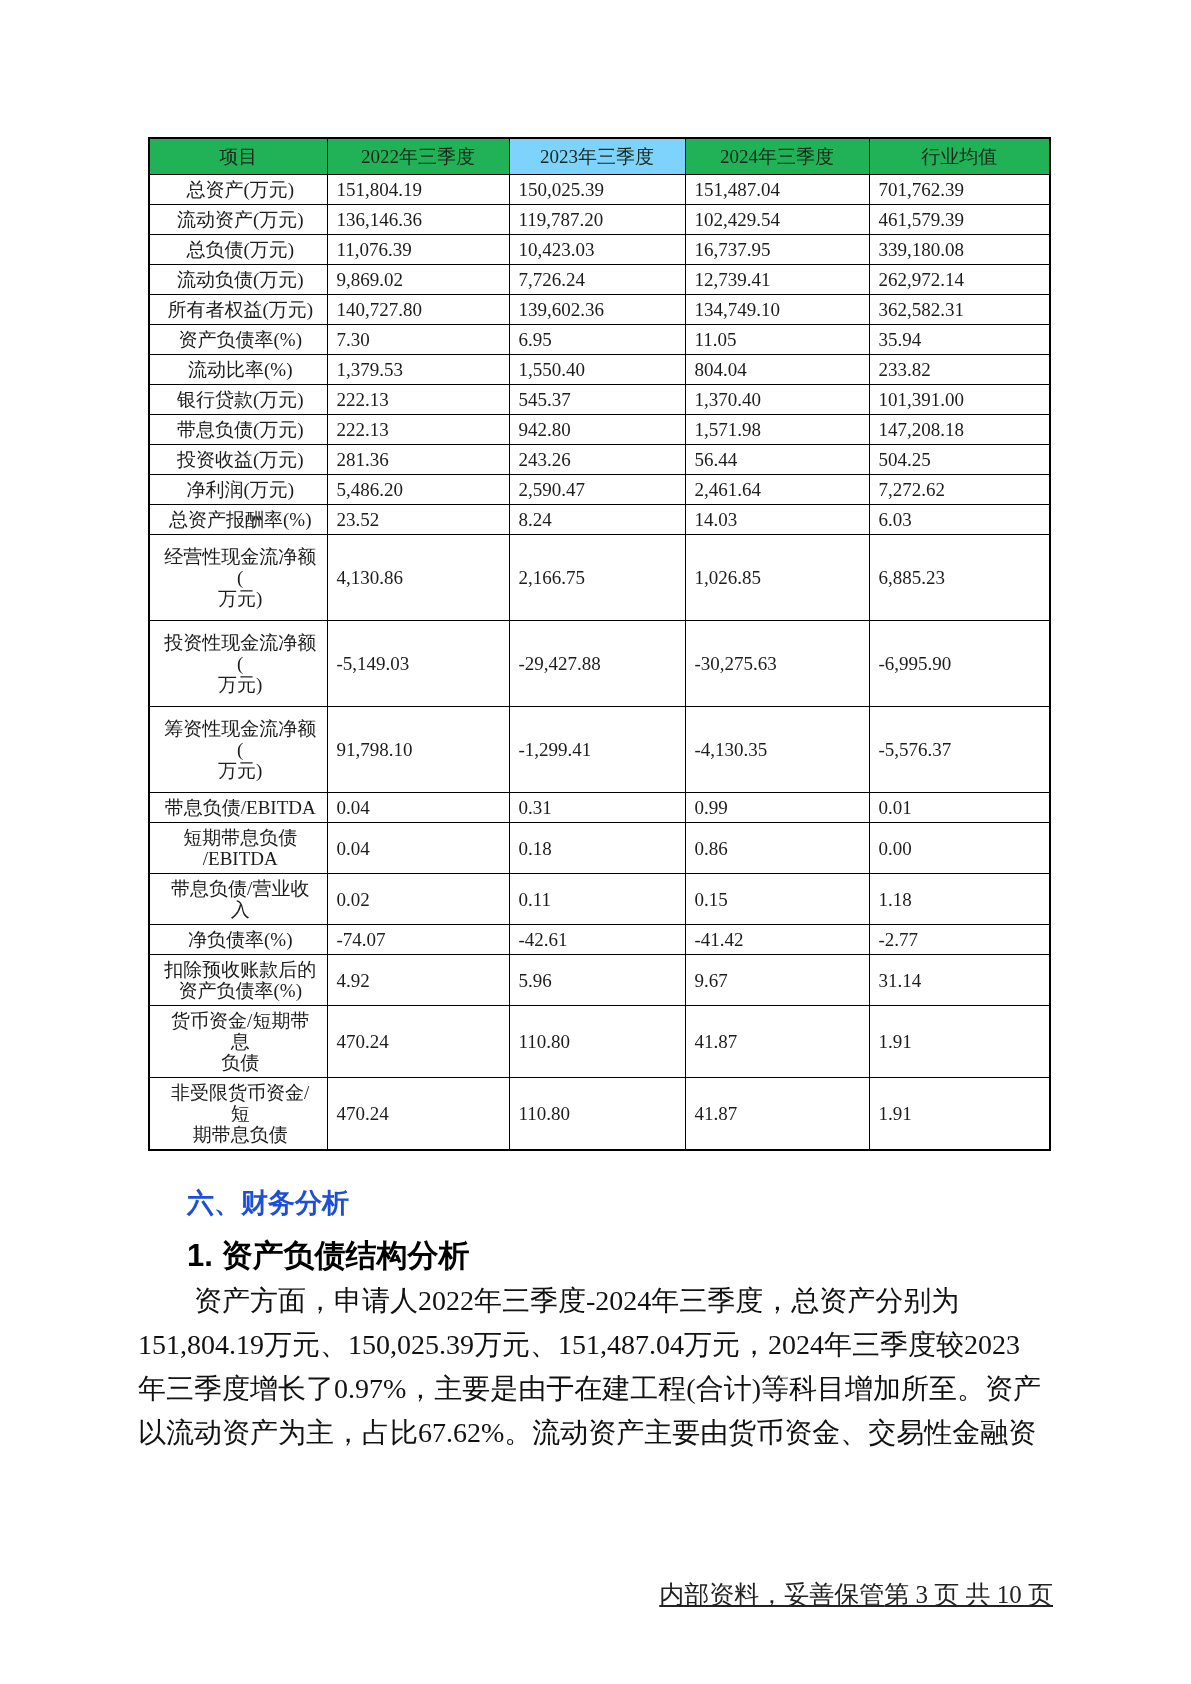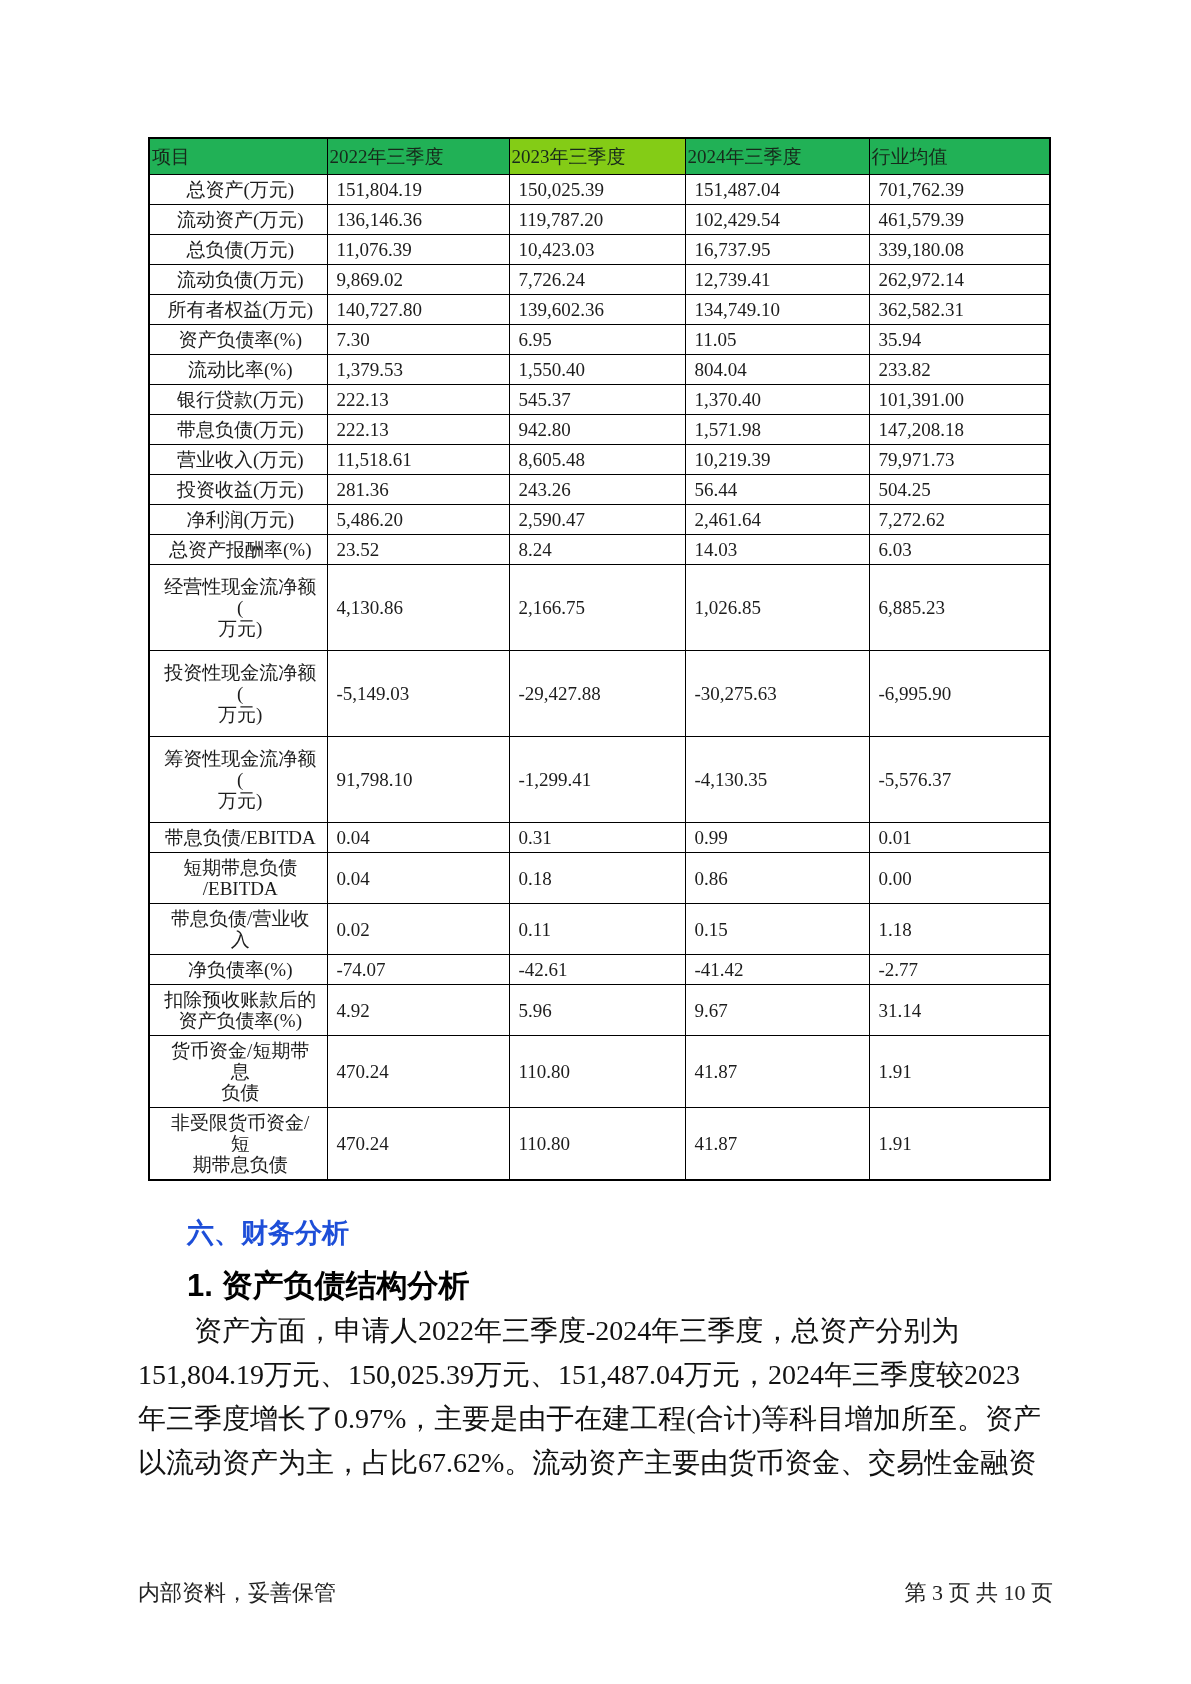--- a/index.html
+++ b/index.html
@@ -16,21 +16,21 @@
   }
   table.fin th, table.fin td{
     border:1px solid #000;
     font-size:19px;line-height:21px;font-weight:normal;
     vertical-align:middle;text-align:left;
     padding:4px 9px;
     white-space:pre-line;
     overflow:hidden;
   }
   table.fin thead th{
-    text-align:left;color:#17291b;
+    text-align:center;color:#17291b;
     line-height:27px;padding:4px 2px;margin-top:6px;
   }
   table.fin td:first-child{padding-left:13px;text-align:center;}
   table.fin tr.xtall td{padding-top:11px;padding-bottom:11px;}
 
   .h1{
     font-family:"Liberation Sans","DejaVu Sans",sans-serif;font-weight:bold;
     font-size:27px;line-height:34px;color:#1d4ed8;
     margin:35px 0 0 49px;
   }
@@ -38,42 +38,42 @@
     font-family:"Liberation Sans","DejaVu Sans",sans-serif;font-weight:bold;
     font-size:31px;line-height:34px;color:#000;
     margin:19px 0 0 49px;
   }
   .para{margin-top:6px;font-size:28px;color:#111;}
   .para .pline{line-height:44px;white-space:nowrap;}
   .para .pline:first-child{text-indent:56px;}
 
   .footer{
     position:absolute;left:138px;right:138px;top:1578px;
-    display:flex;justify-content:space-between;
-    font-size:22px;color:#222;
+    display:flex;justify-content:flex-end;
+    font-size:25px;color:#222;text-decoration:underline;
   }
 </style>
 </head>
 <body>
 
 <div class="content">
 
   <table class="fin">
     <colgroup>
       <col style="width:178px">
         <col style="width:182px">
         <col style="width:176px">
       <col style="width:184px">
         <col style="width:181px">
     </colgroup>
     <thead>
       <tr>
         <th style="background: rgb(33, 177, 86);">项目</th>
         <th style="background: rgb(33, 177, 86);">2022年三季度</th>
-        <th style="background: #84cc16;">2023年三季度</th>
+        <th style="background: #7dd3fc;">2023年三季度</th>
         <th style="background: rgb(33, 177, 86);">2024年三季度</th>
         <th style="background: rgb(33, 177, 86);">行业均值</th>
       </tr>
     </thead>
     <tbody>
         <tr>
           <td>总资产(万元)</td>
           <td>151,804.19</td>
           <td>150,025.39</td>
           <td>151,487.04</td>
@@ -127,27 +127,20 @@
           <td>545.37</td>
           <td>1,370.40</td>
           <td>101,391.00</td>
         </tr>
         <tr>
           <td>带息负债(万元)</td>
           <td>222.13</td>
           <td>942.80</td>
           <td>1,571.98</td>
           <td>147,208.18</td>
-        </tr>
-        <tr>
-          <td>营业收入(万元)</td>
-          <td>11,518.61</td>
-          <td>8,605.48</td>
-          <td>10,219.39</td>
-          <td>79,971.73</td>
         </tr>
         <tr>
           <td>投资收益(万元)</td>
           <td>281.36</td>
           <td>243.26</td>
           <td>56.44</td>
           <td>504.25</td>
         </tr>
         <tr>
           <td>净利润(万元)</td>

